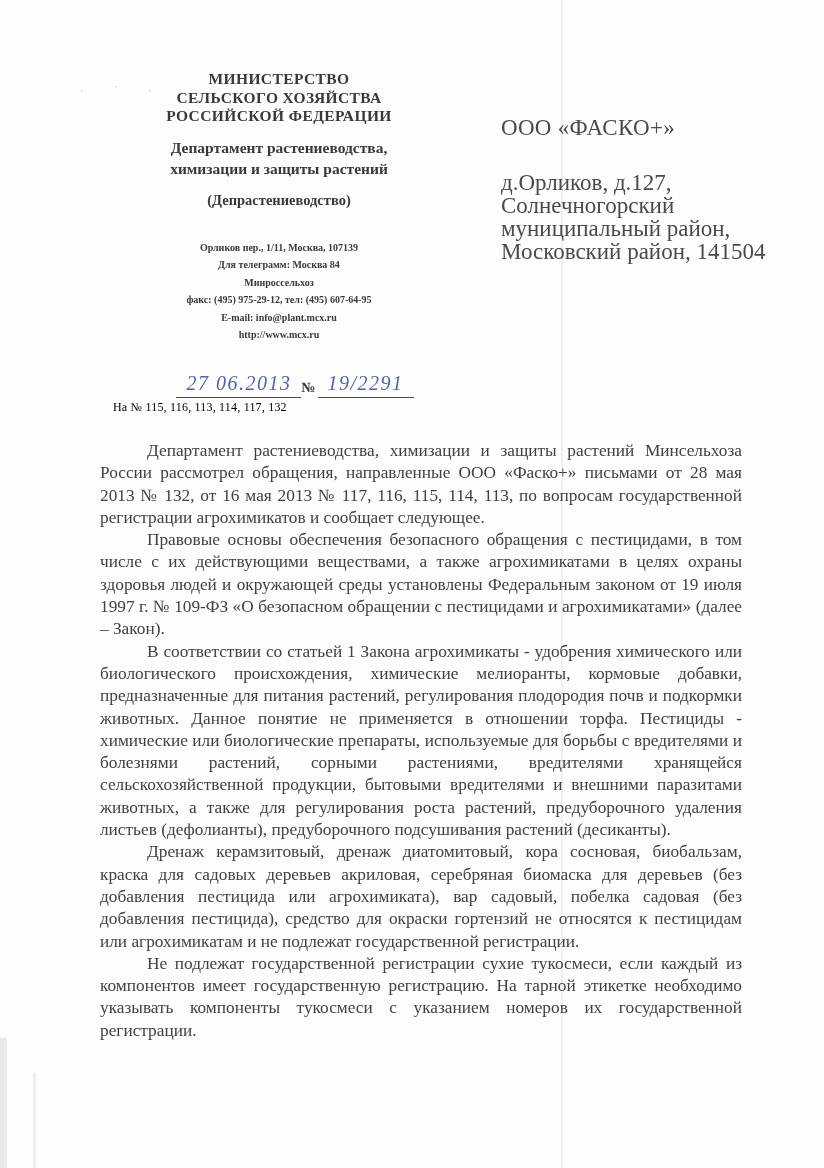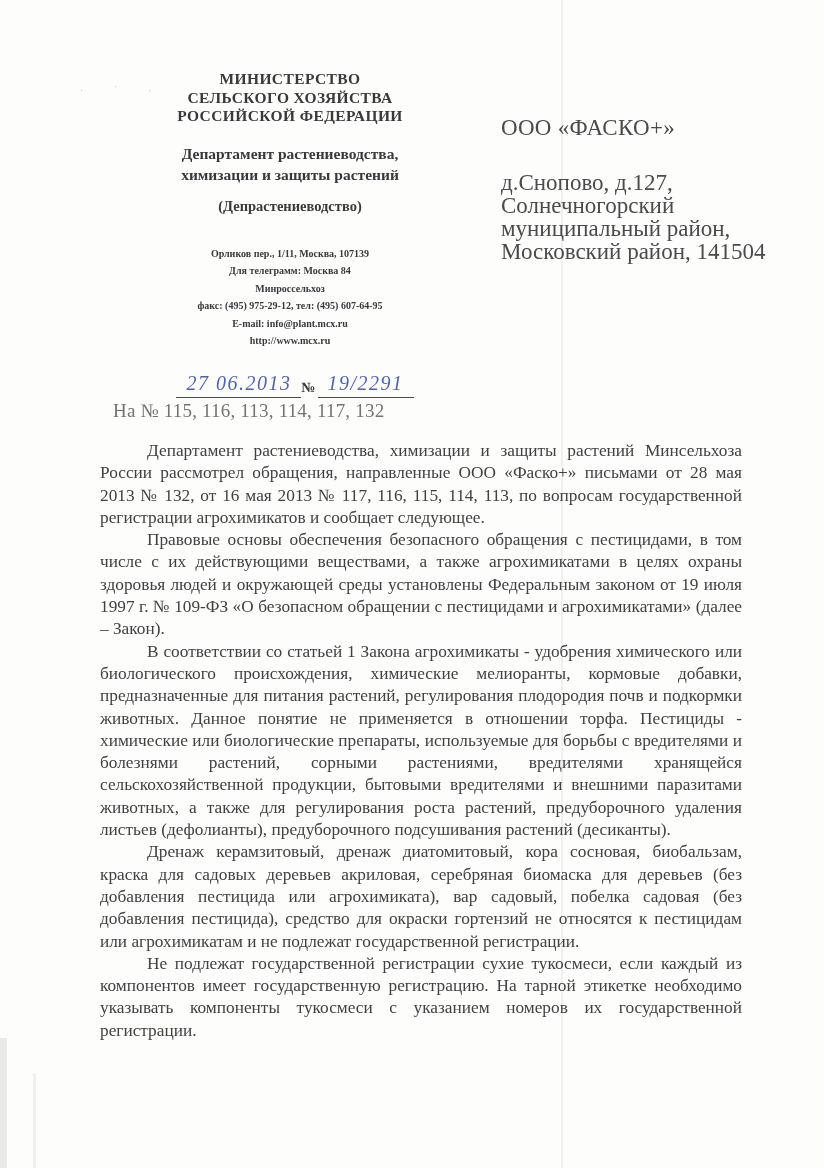--- a/index.html
+++ b/index.html
@@ -25,26 +25,26 @@
     position:absolute;left:33px;bottom:0;width:3px;height:95px;
     background:#efefec;
   }
   .pencil-marks{
     position:absolute;left:80px;top:85px;width:160px;height:25px;
     color:#c9c9cc;font-size:10px;letter-spacing:30px;
     font-family:"DejaVu Sans", sans-serif;
   }
   
   .letterhead{
-    position:absolute;left:111px;top:70px;width:358px;
+    position:absolute;left:100px;top:70px;width:358px;
     text-align:center;color:#39393c;
   }
   .ministry-line{font-weight:bold;font-size:15.5px;line-height:18.5px;letter-spacing:.4px;}
   .short-name{font-weight:bold;font-size:13.5px;margin-top:11px;}
-  .department{font-weight:bold;font-size:15.5px;line-height:21px;margin-top:17px;}
+  .department{font-weight:bold;font-size:15.5px;line-height:21px;margin-top:11px;}
   .dept-short{font-weight:bold;font-size:14.5px;margin-top:13px;}
   .contacts{margin-top:30px;font-weight:bold;font-size:10px;line-height:17.5px;}
   
   .ref-line{
     position:absolute;left:130px;top:372px;width:330px;
     display:flex;align-items:flex-end;justify-content:center;
     font-size:15px;
   }
   .hand{
     font-family:"Liberation Serif", serif;
@@ -52,21 +52,21 @@
     color:#4f63b2;
     font-size:20px;
     letter-spacing:1.5px;
     transform:skewX(-8deg);
     white-space:nowrap;
   }
   .u-line{border-bottom:1.6px solid #4a4a4e;padding:0 10px 2px 10px;}
   .no-sign{font-weight:bold;color:#3a3a3d;font-size:14px;padding:0 2px 2px 0;}
   .reply-to{
     position:absolute;left:113px;top:400px;
-    font-size:19px;color:#737373;letter-spacing:.2px;
+    font-size:12px;color:#000000;letter-spacing:.2px;
   }
   
   .recipient{
     position:absolute;left:501px;top:116px;width:310px;
     font-size:23px;line-height:23px;color:#4a4a4d;
   }
   .recipient-name{margin-bottom:32px;letter-spacing:.3px;}
   
   .body-text{
     position:absolute;left:100px;top:440px;width:642px;
@@ -107,21 +107,21 @@
   <div class="ref-line">
     <span class="u-line"><span class="hand">27 06.2013</span></span>
     <span class="no-sign">№</span>
     <span class="u-line"><span class="hand">19/2291</span></span>
   </div>
 
   <div class="reply-to">На № 115, 116, 113, 114, 117, 132</div>
 
   <div class="recipient">
     <div class="recipient-name">ООО «ФАСКО+»</div>
-    <div>д.Снопово, д.127,</div>
+    <div>д.Орликов, д.127,</div>
     <div>Солнечногорский</div>
     <div>муниципальный район,</div>
     <div>Московский район, 141504</div>
   </div>
 
   <div class="body-text">
     <p>Департамент растениеводства, химизации и защиты растений Минсельхоза России рассмотрел обращения, направленные ООО «Фаско+» письмами от 28 мая 2013 № 132, от 16 мая 2013 № 117, 116, 115, 114, 113, по вопросам государственной регистрации агрохимикатов и сообщает следующее.</p>
     <p>Правовые основы обеспечения безопасного обращения с пестицидами, в том числе с их действующими веществами, а также агрохимикатами в целях охраны здоровья людей и окружающей среды установлены Федеральным законом от 19 июля 1997 г. № 109-ФЗ «О безопасном обращении с пестицидами и агрохимикатами» (далее – Закон).</p>
     <p>В соответствии со статьей 1 Закона агрохимикаты - удобрения химического или биологического происхождения, химические мелиоранты, кормовые добавки, предназначенные для питания растений, регулирования плодородия почв и подкормки животных. Данное понятие не применяется в отношении торфа. Пестициды - химические или биологические препараты, используемые для борьбы с вредителями и болезнями растений, сорными растениями, вредителями хранящейся сельскохозяйственной продукции, бытовыми вредителями и внешними паразитами животных, а также для регулирования роста растений, предуборочного удаления листьев (дефолианты), предуборочного подсушивания растений (десиканты).</p>
     <p>Дренаж керамзитовый, дренаж диатомитовый, кора сосновая, биобальзам, краска для садовых деревьев акриловая, серебряная биомаска для деревьев (без добавления пестицида или агрохимиката), вар садовый, побелка садовая (без добавления пестицида), средство для окраски гортензий не относятся к пестицидам или агрохимикатам и не подлежат государственной регистрации.</p>

